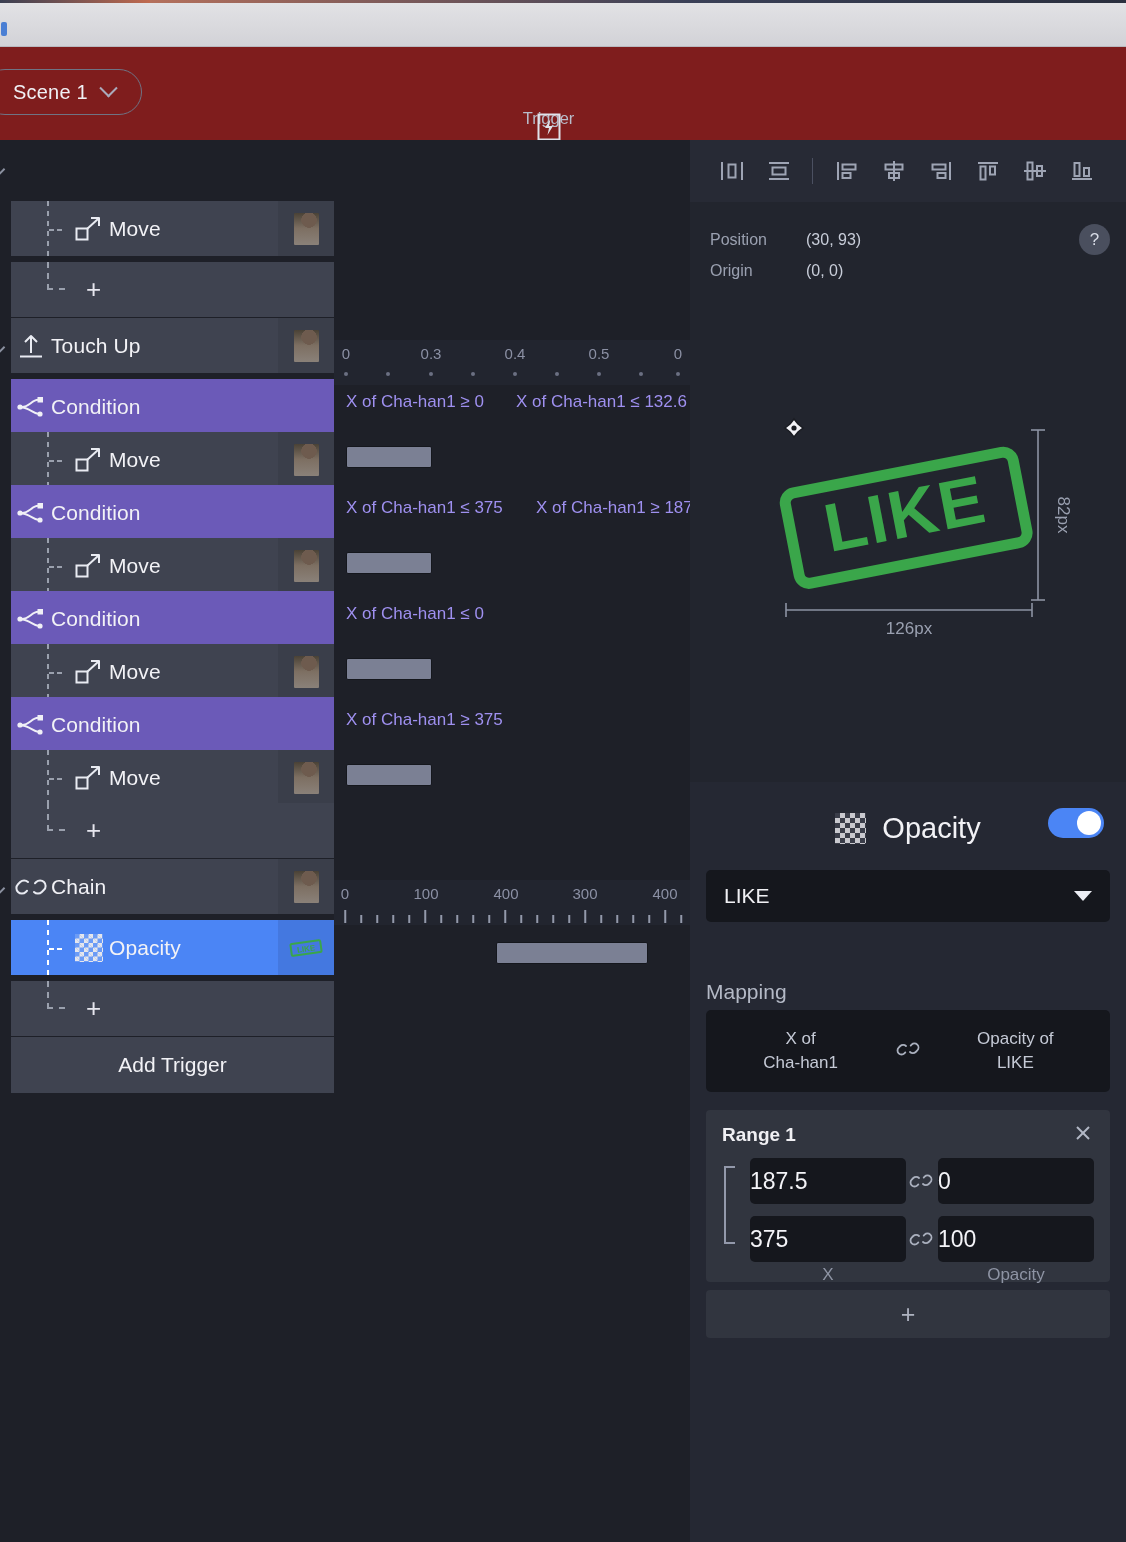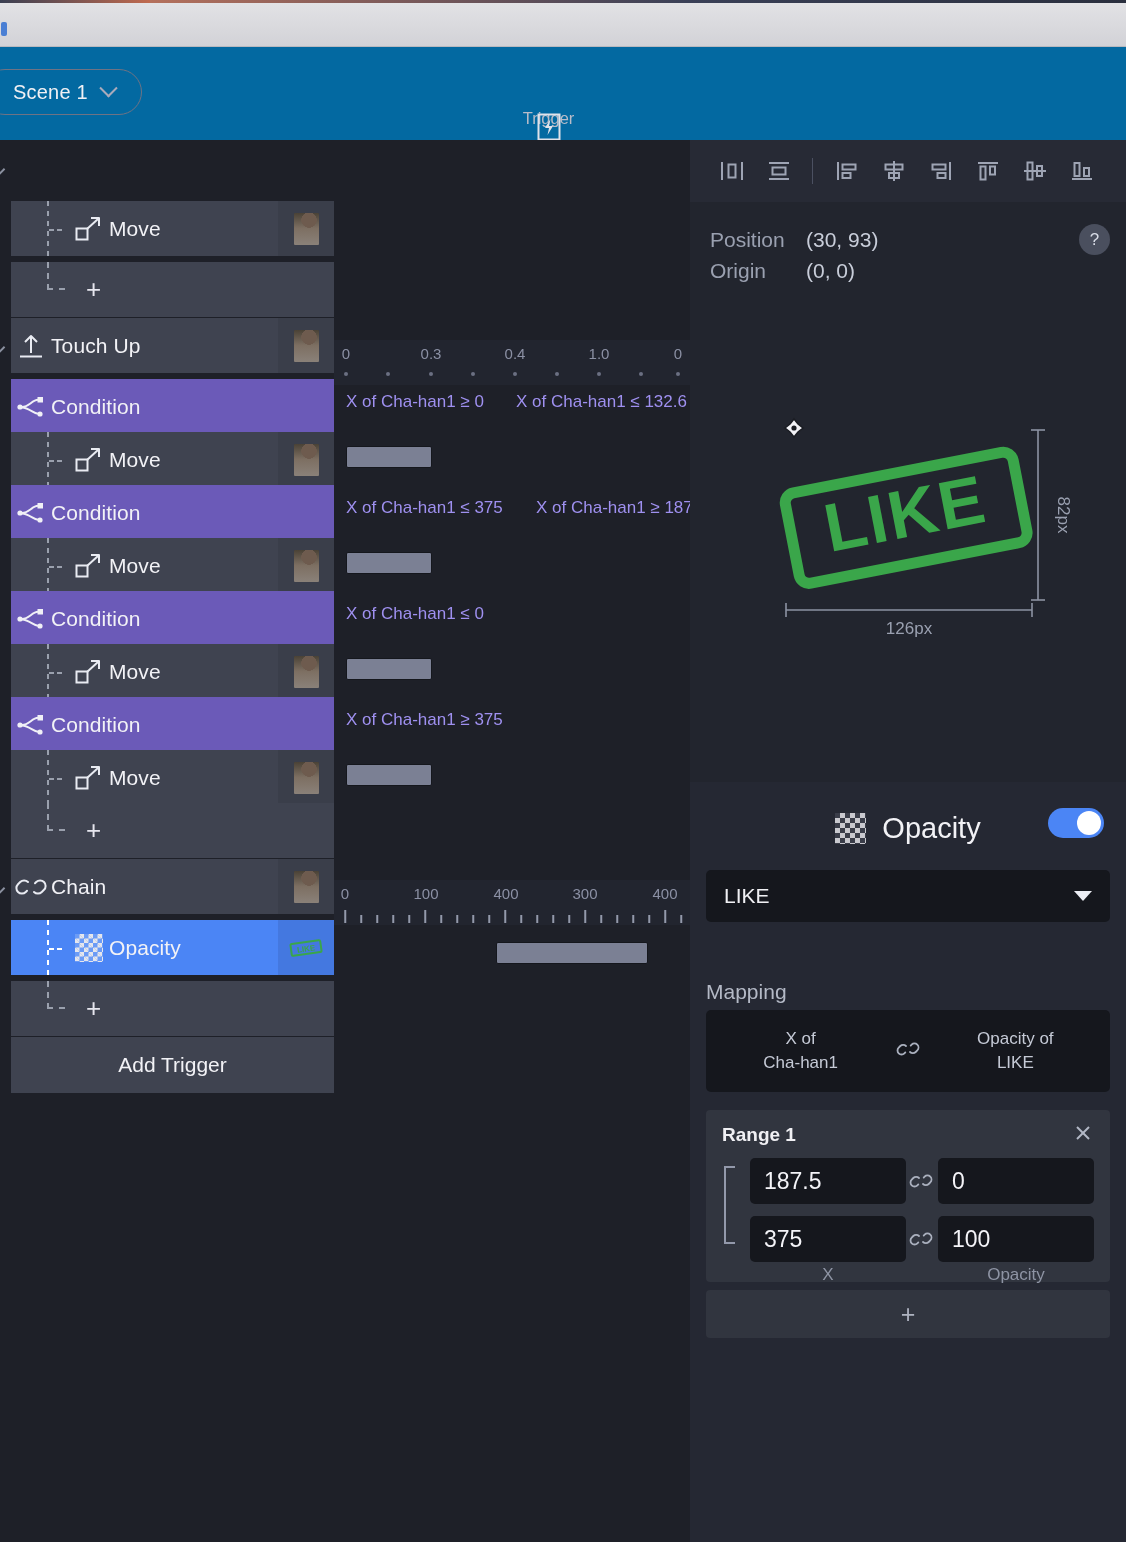--- a/index.html
+++ b/index.html
@@ -21,21 +21,21 @@
   .titlebar .edge-l{ position:absolute; left:0; top:0; width:150px; height:3px;
     background:linear-gradient(90deg,#3a3f52,#c06a4f); }
   .titlebar .edge-r{ position:absolute; left:150px; top:0; right:0; height:3px;
     background:linear-gradient(90deg,#b4705c,#3a4057 55%,#2a2f3e); }
   .titlebar .dot{ position:absolute; left:1px; top:22px; width:6px; height:14px;
      background:#4a7fd4; border-radius:2px; }
 
   
   .topbar{
     position:absolute; left:0; top:47px; width:1126px; height:93px;
-    background:#0369a1;
+    background:#7f1d1d;
     text-align:center;
   }
   .scene-chip{
     position:absolute; left:-18px; top:22px; width:160px; height:46px;
     border:1px solid #6f7384; border-radius:23px;
     display:flex; align-items:center; justify-content:flex-start;
     padding-left:30px; gap:14px;
   }
   .scene-chip .lbl{ font-size:20px; color:#f0f0f4; letter-spacing:.2px; }
   .chev{ width:13px; height:13px; border-right:2px solid #aab; border-bottom:2px solid #aab;
@@ -116,21 +116,21 @@
   .aligntools{
     position:absolute; left:0; top:0; width:436px; height:62px;
     background:#272a35; display:flex; align-items:center; padding-left:18px; gap:0;
   }
   .al{ width:47px; height:40px; display:flex; align-items:center; justify-content:center;
        cursor:pointer; }
   .alsep{ width:1px; height:26px; background:#4b5061; margin:0 10px; }
 
   .canvas{ position:absolute; left:0; top:62px; width:436px; height:580px;
            background:#22252e; }
-  .pos{ position:absolute; left:20px; top:22px; font-size:21px; color:#9aa0b0;
+  .pos{ position:absolute; left:20px; top:22px; font-size:16px; color:#9aa0b0;
         line-height:31px; }
   .pos .k{ display:inline-block; width:96px; }
   .pos .v{ color:#c8cdd9; }
   .help{ position:absolute; right:16px; top:22px; width:31px; height:31px;
     border-radius:50%; background:#4a4f5e; color:#d8dce6; font-size:17px;
     display:flex; align-items:center; justify-content:center; cursor:pointer; }
   .stage{ position:absolute; left:0; top:0; width:436px; height:580px; }
 
   
   .opsec{ position:absolute; left:0; top:642px; width:436px; bottom:0;
@@ -172,21 +172,21 @@
     position:absolute; left:16px; top:328px; width:404px; height:172px;
     background:#31353f; border-radius:4px;
   }
   .rtitle{ position:absolute; left:16px; top:14px; font-size:19px; color:#f0f0f4; font-weight:bold; }
   .rclose{ position:absolute; right:14px; top:10px; width:26px; height:26px; cursor:pointer;
            display:flex; align-items:center; justify-content:center; }
   .bracket{ position:absolute; left:18px; top:56px; width:11px; height:78px;
     border-left:2px solid #9399ab; border-top:2px solid #9399ab; border-bottom:2px solid #9399ab; }
   .field{
     position:absolute; width:156px; height:46px; background:#15171d; border-radius:5px;
-    display:flex; align-items:center; padding-left:14px; font-size:23px; color:#f4f4f8;
+    display:flex; align-items:center; font-size:23px; color:#f4f4f8;
     cursor:text;
   }
   .linkico{ position:absolute; width:30px; height:46px; display:flex;
     align-items:center; justify-content:center; }
   .funit{ position:absolute; font-size:17px; color:#8e94a4; text-align:center; width:156px; }
   .addrange{
     position:absolute; left:16px; top:508px; width:404px; height:48px;
     background:#31353f; border-radius:4px; display:flex; align-items:center;
     justify-content:center; font-size:25px; color:#aeb3c0; cursor:pointer; font-weight:300;
   }
@@ -472,21 +472,21 @@
       <span>Add Trigger</span>
     </div>
   </div>
 
   <div class="timeline">
 
     <div class="ruler" style="top:200px">
       <span class="rlabel" style="left:12px">0</span>
       <span class="rlabel" style="left:97px">0.3</span>
       <span class="rlabel" style="left:181px">0.4</span>
-      <span class="rlabel" style="left:265px">1.0</span>
+      <span class="rlabel" style="left:265px">0.5</span>
       <span class="rlabel" style="left:344px">0</span>
       <span class="rdot" style="left:12px"></span>
       <span class="rdot" style="left:54px"></span>
       <span class="rdot" style="left:97px"></span>
       <span class="rdot" style="left:139px"></span>
       <span class="rdot" style="left:181px"></span>
       <span class="rdot" style="left:223px"></span>
       <span class="rdot" style="left:265px"></span>
       <span class="rdot" style="left:307px"></span>
       <span class="rdot" style="left:344px"></span>

